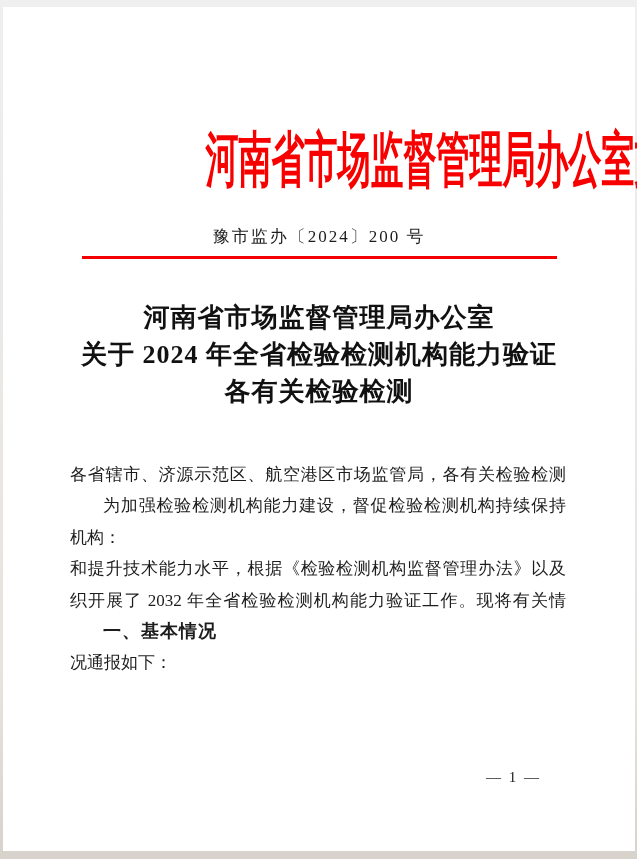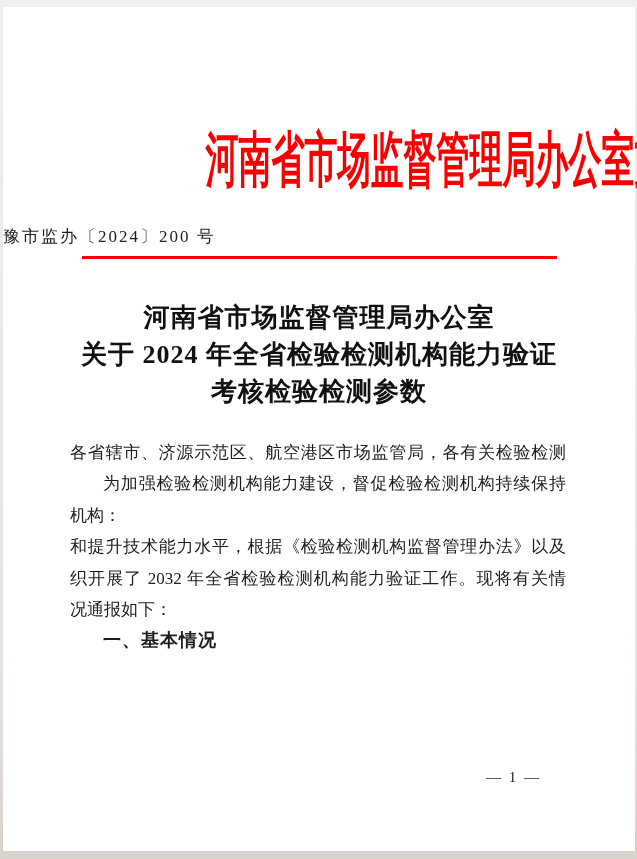--- a/index.html
+++ b/index.html
@@ -29,21 +29,21 @@
     font-weight: 600;
     color: var(--letterhead-red, #f80000);
     transform: scaleX(0.55);
     transform-origin: 50% 50%;
     letter-spacing: 0;
   }
   
   .doc-number {
     position: absolute;
     top: 219px; left: 0; width: 100%;
-    text-align: left;
+    text-align: center;
     font-size: 17px;
     line-height: 22px;
     letter-spacing: 2px;
     color: var(--text-black, #1d1d1d);
   }
   
   .red-rule {
     position: absolute;
     top: 249px; left: 79px;
     width: 475px; height: 3px;
@@ -58,21 +58,21 @@
   }
   .title-line {
     font-size: 26px;
     font-weight: 600;
     line-height: 37px;
     letter-spacing: 1px;
   }
   
   .body {
     position: absolute;
-    top: 430px; left: 67px;
+    top: 452px; left: 67px;
     width: 496px;
     color: var(--text-black, #1d1d1d);
   }
   .body-line {
     height: 31.4px;
     line-height: 31.4px;
     font-size: 17px;
     text-align: justify;
     text-align-last: left;
     overflow: hidden;
@@ -104,28 +104,28 @@
     <span class="letterhead-inner">河南省市场监督管理局办公室文件</span>
   </div>
 
   <div class="doc-number">豫市监办〔2024〕200 号</div>
 
   <div class="red-rule"></div>
 
   <div class="title">
       <div class="title-line bold">河南省市场监督管理局办公室</div>
       <div class="title-line bold">关于 2024 年全省检验检测机构能力验证</div>
-      <div class="title-line bold">考核检验检测参数</div>
+      <div class="title-line bold">各有关检验检测</div>
     </div>
 
   <div class="body">
       <div class="body-line fill">各省辖市、济源示范区、航空港区市场监管局，各有关检验检测</div>
       <div class="body-line indent fill">为加强检验检测机构能力建设，督促检验检测机构持续保持</div>
       <div class="body-line">机构：</div>
       <div class="body-line fill">和提升技术能力水平，根据《检验检测机构监督管理办法》以及</div>
       <div class="body-line fill">织开展了 2032 年全省检验检测机构能力验证工作。现将有关情</div>
+      <div class="body-line indent bold">一、基本情况</div>
       <div class="body-line">况通报如下：</div>
-      <div class="body-line indent bold">一、基本情况</div>
     </div>
 
   <div class="page-number">— 1 —</div>
 
 </div>
 
 </body></html>

